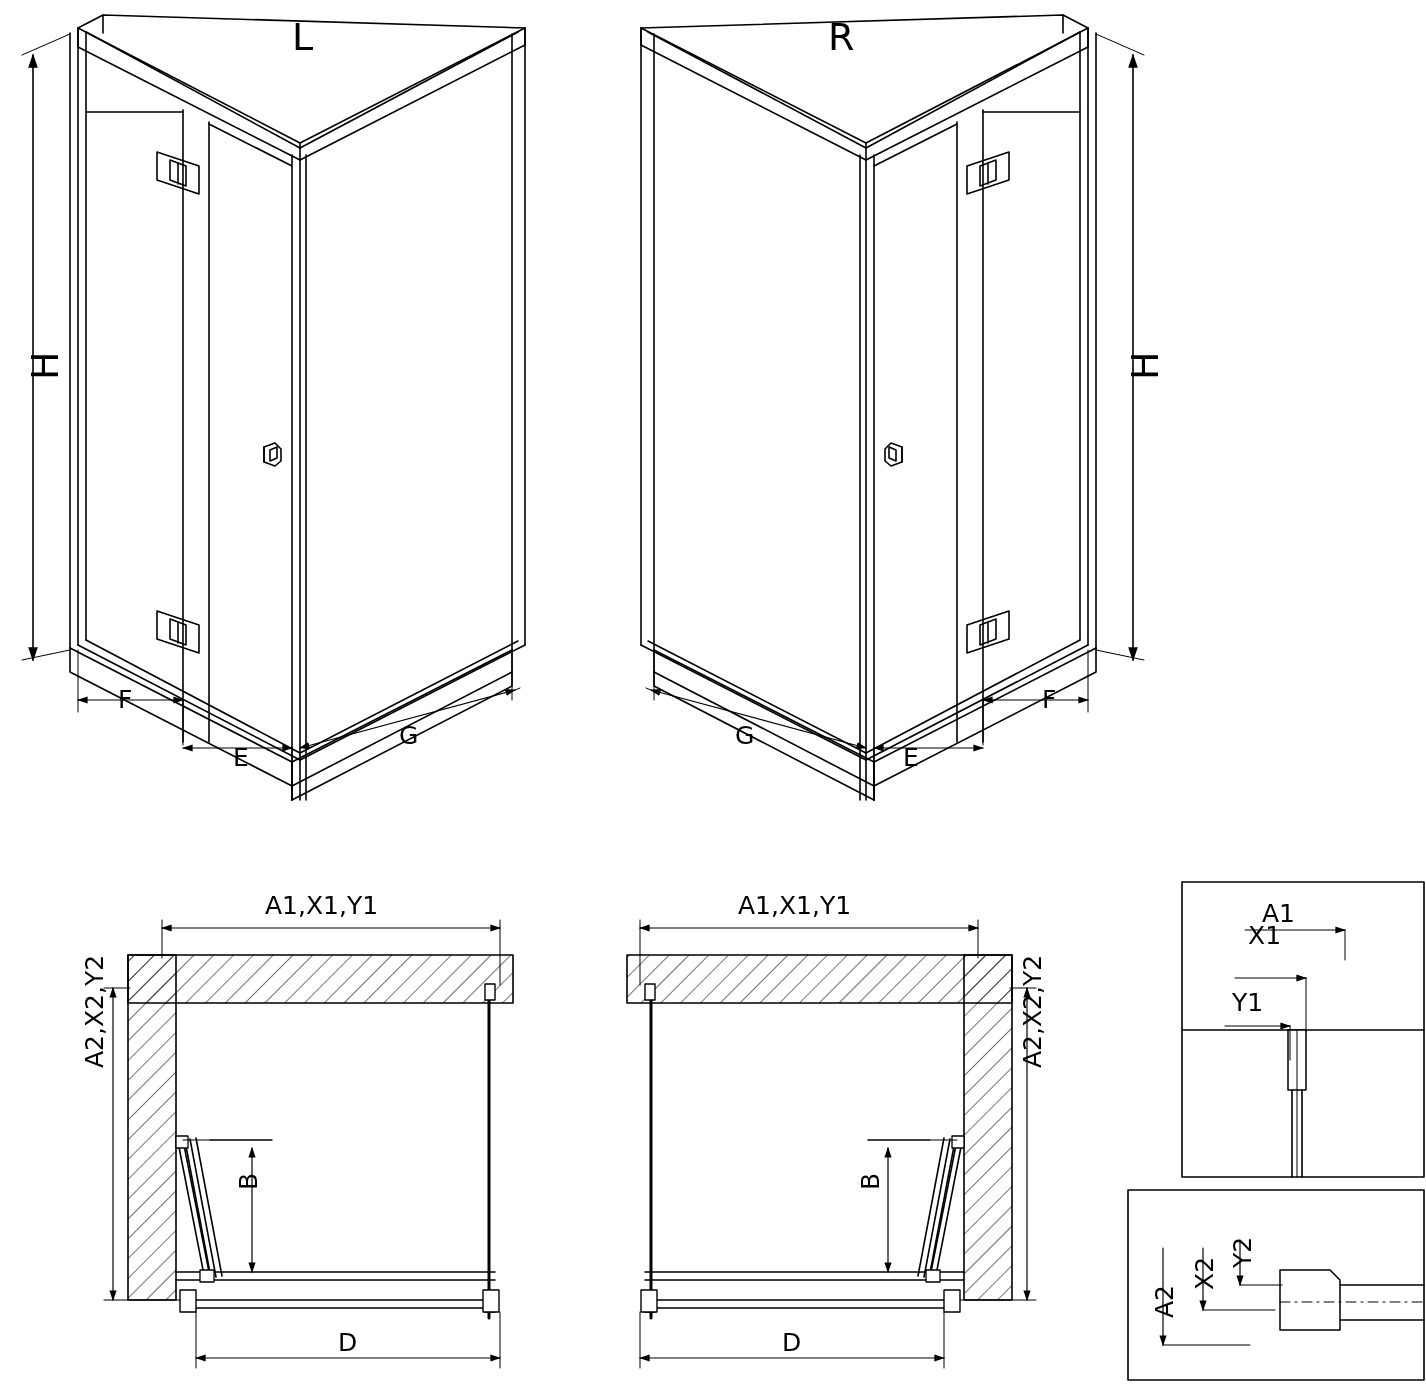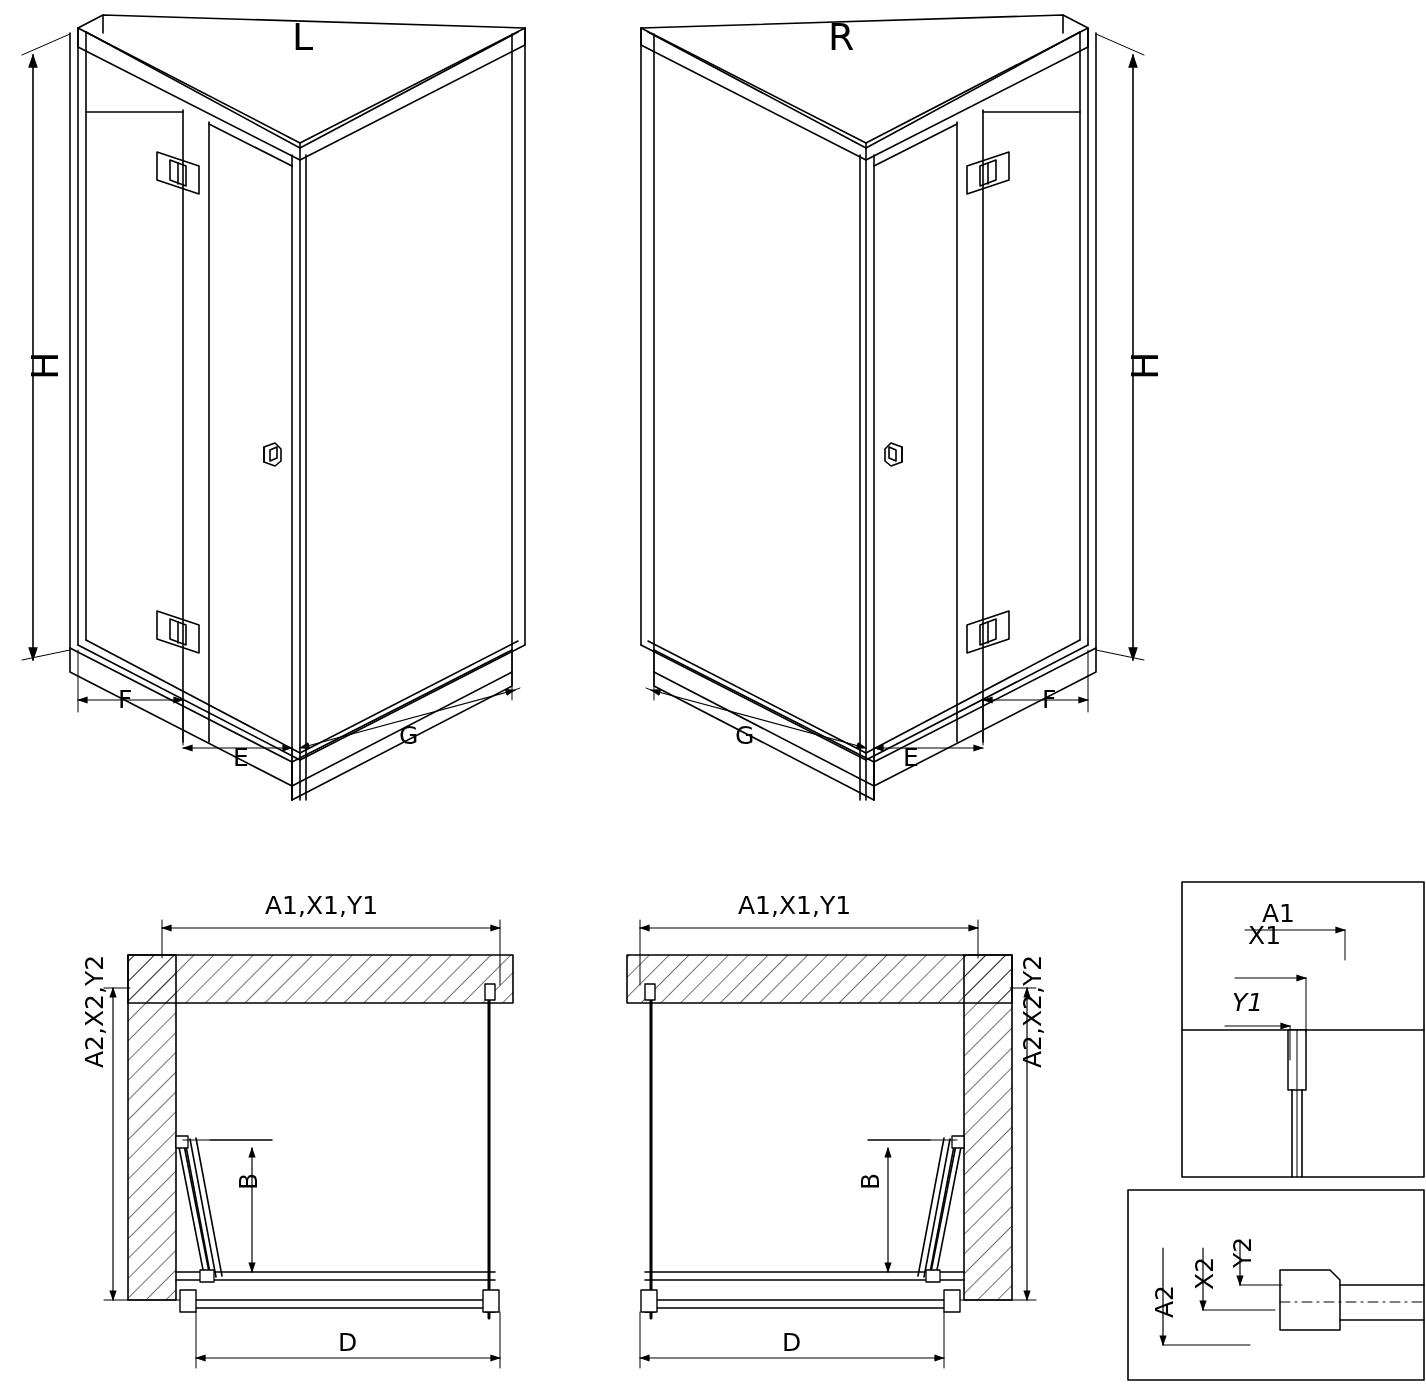--- a/index.html
+++ b/index.html
@@ -326,19 +326,19 @@
   <div class="lbl med rot90" style="left:236px; top:1190px;">B</div>
   <div class="lbl med" style="left:338px; top:1330px;">D</div>
 
   <div class="lbl med" style="left:738px; top:893px;">A1,X1,Y1</div>
   <div class="lbl med rot90" style="left:1020px; top:1068px;">A2,X2,Y2</div>
   <div class="lbl med rot90" style="left:858px; top:1190px;">B</div>
   <div class="lbl med" style="left:782px; top:1330px;">D</div>
 
   <div class="lbl med" style="left:1262px; top:893px;margin-top:8px;">A1</div>
   <div class="lbl med" style="left:1248px; top:923px;">X1</div>
-  <div class="lbl med" style="left:1232px; top:990px;font-style:italic;">Y1</div>
+  <div class="lbl med" style="left:1232px; top:990px;">Y1</div>
 
   <div class="lbl med rot90" style="left:1152px; top:1318px;">A2</div>
   <div class="lbl med rot90" style="left:1192px; top:1290px;">X2</div>
   <div class="lbl med rot90" style="left:1230px; top:1268px;">Y2</div>
 
 </div>
 
 </body></html>

